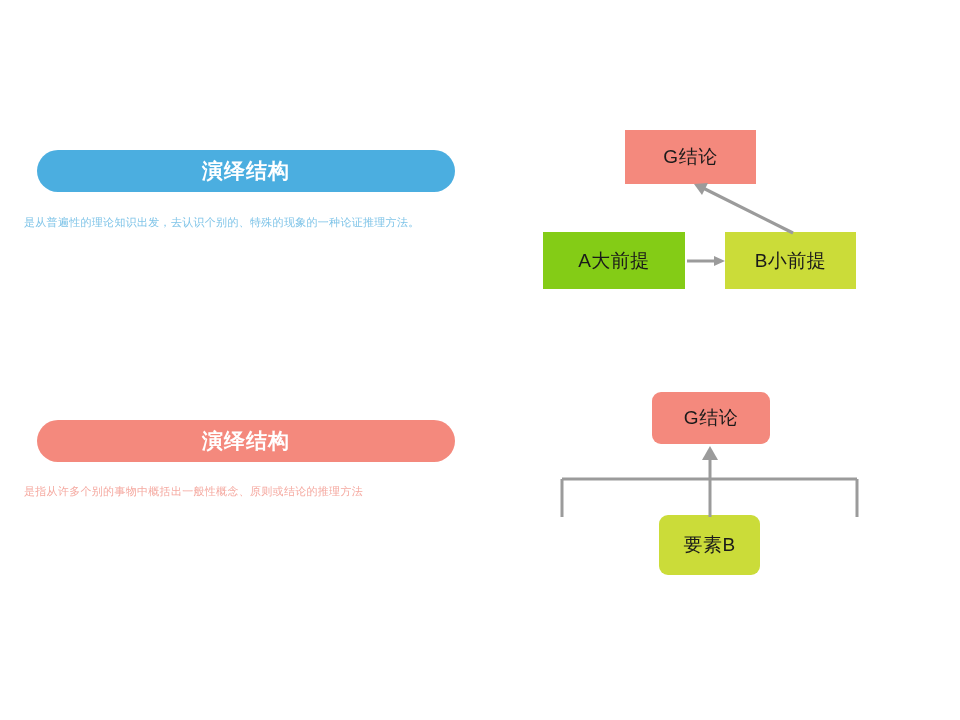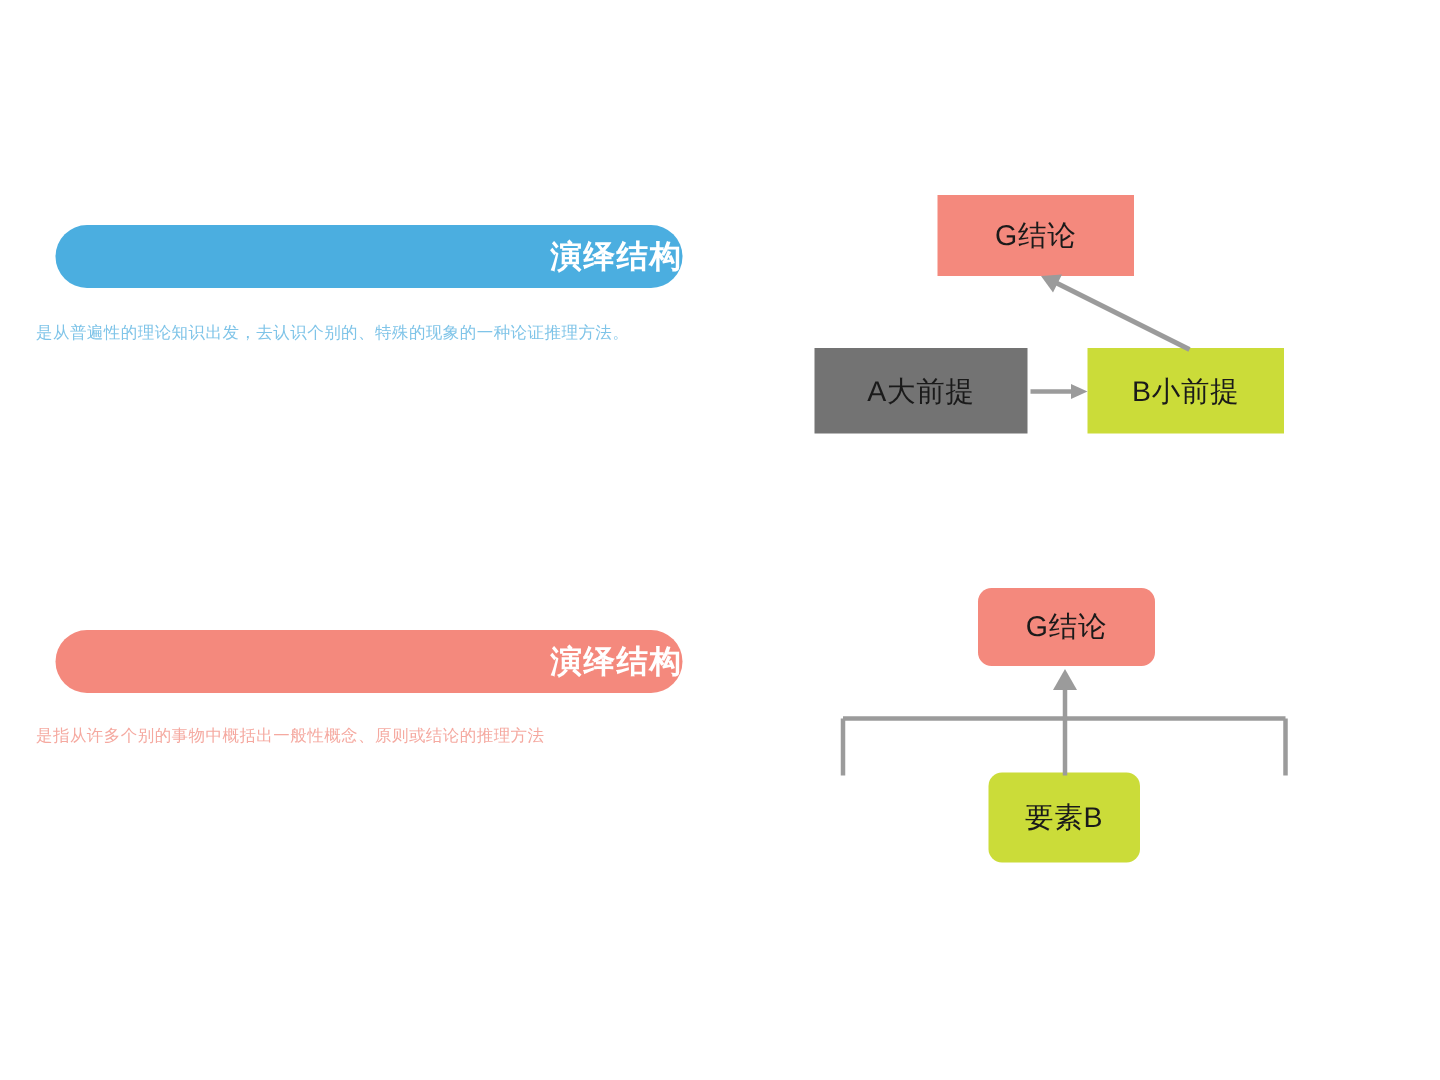--- a/index.html
+++ b/index.html
@@ -26,21 +26,21 @@
 
   
   .pill {
     position: absolute;
     left: 37px;
     width: 418px;
     height: 42px;
     border-radius: 21px;
     display: flex;
     align-items: center;
-    justify-content: flex-end;
+    justify-content: center;
     color: #ffffff;
     font-size: 21px;
     font-weight: bold;
     letter-spacing: 1px;
     box-sizing: border-box;
   }
   .pill-deductive { top: 150px; background: #4BAEE0; }
   .pill-inductive { top: 420px; background: #F4897D; }
 
   .para {
@@ -61,21 +61,21 @@
     align-items: center;
     justify-content: center;
     color: #1a1a1a;
     font-size: 19px;
     box-sizing: border-box;
     letter-spacing: 0.5px;
   }
   .sharp  { border-radius: 0; }
   .round  { border-radius: 9px; }
   .c-red   { background: #F4897D; }
-  .c-blue  { background: #737373; }
+  .c-blue  { background: #84cc16; }
   .c-green { background: #CBDC39; }
 
   
   .n-top-conclusion { left: 625px; top: 130px; width: 131px; height: 54px; }
   .n-major          { left: 543px; top: 232px; width: 142px; height: 57px; }
   .n-minor          { left: 725px; top: 232px; width: 131px; height: 57px; text-align: center; }
 
   
   .n-bot-conclusion { left: 652px; top: 392px; width: 118px; height: 52px; }
   .n-elem-a { left: 512px; top: 515px; width: 101px; height: 60px; }

